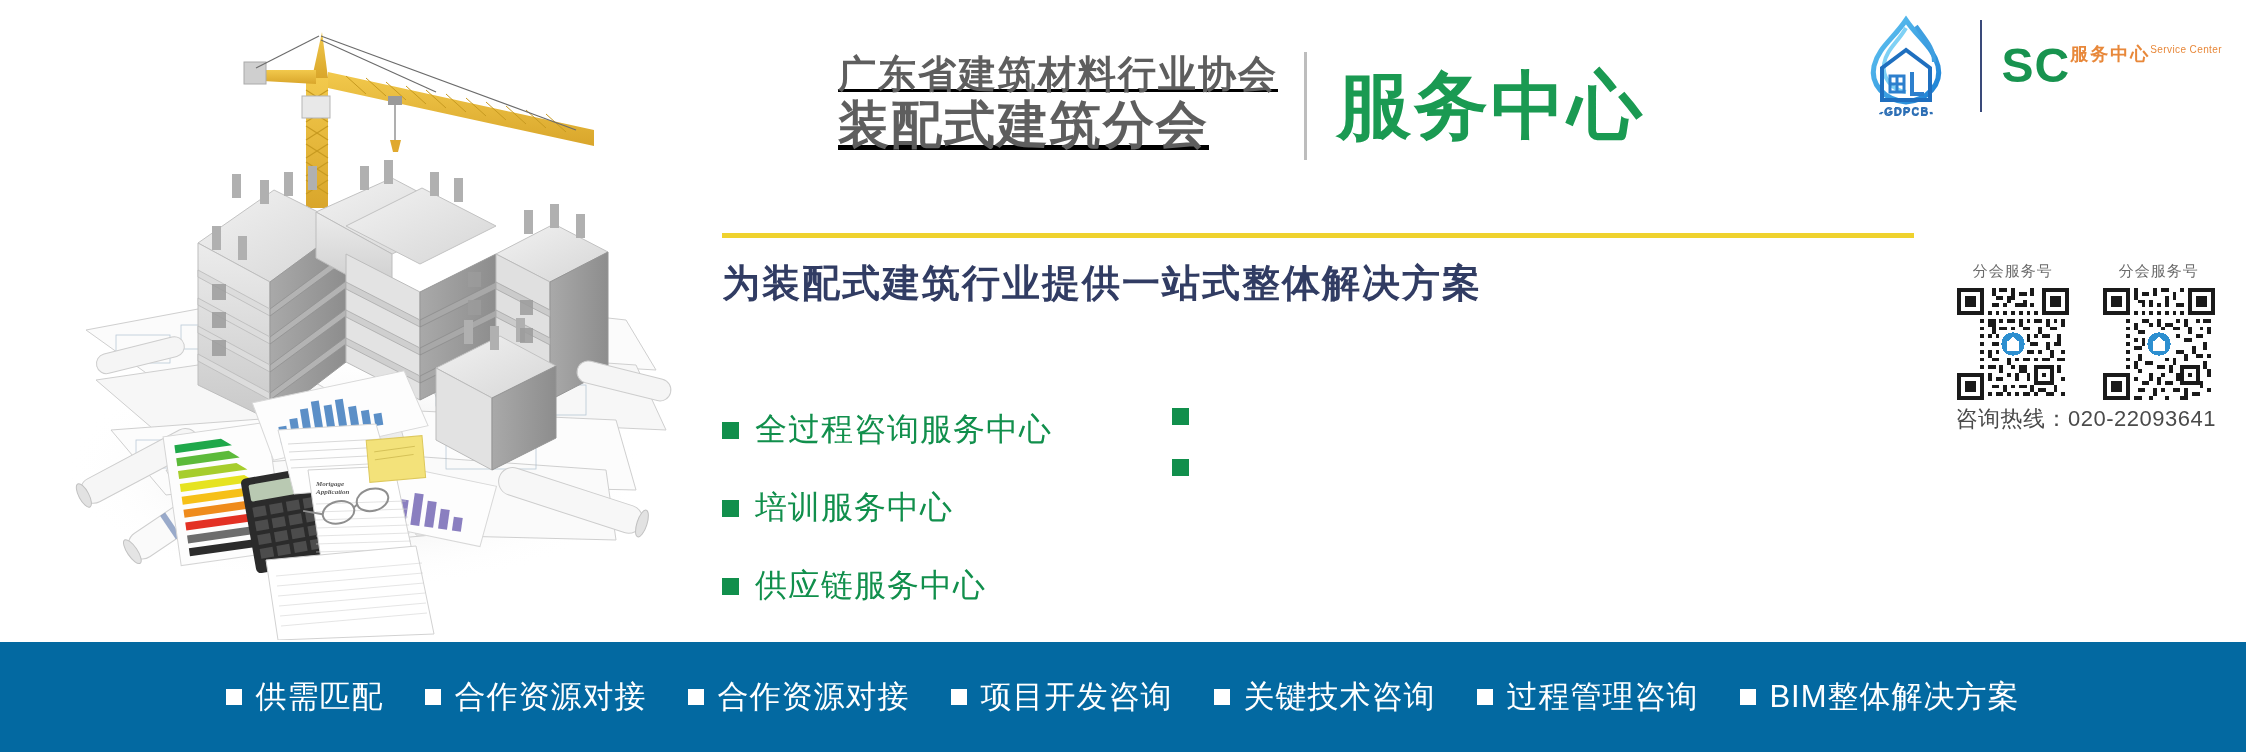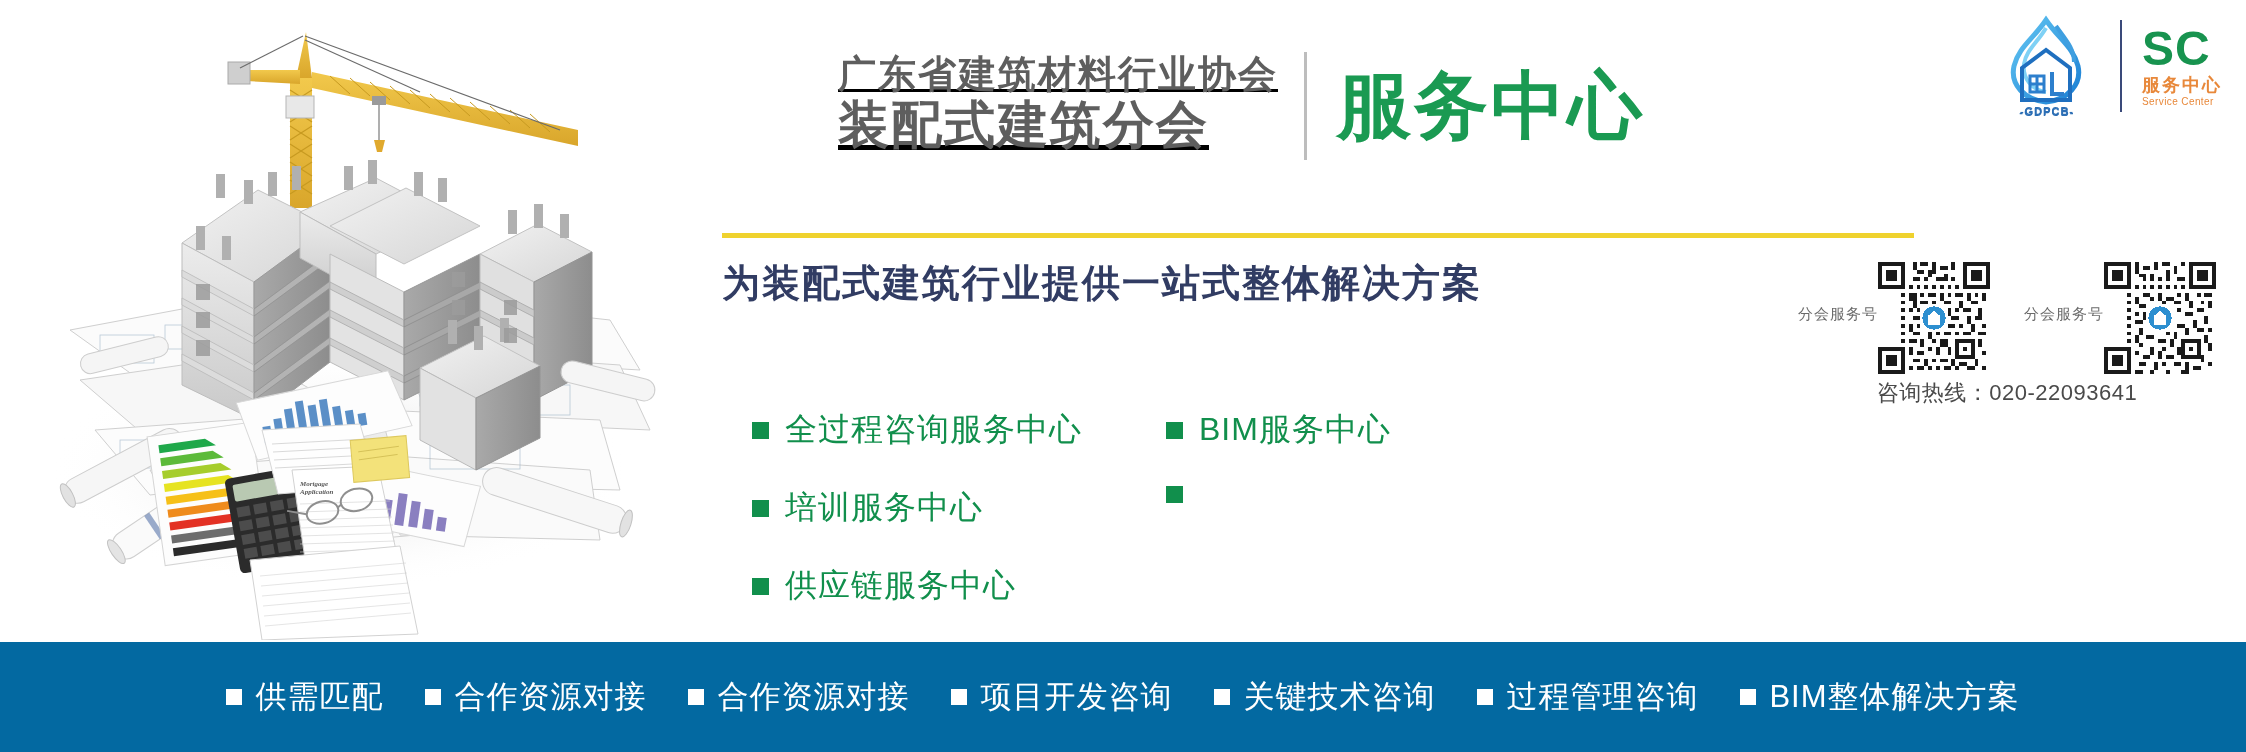--- a/index.html
+++ b/index.html
@@ -10,21 +10,21 @@
     overflow: hidden;
   }
   #banner {
     position: relative;
     width: 2246px; height: 752px;
     background: #ffffff;
   }
 
   
   #illustration {
-    position: absolute; left: 0; top: 0; width: 660px; height: 640px;
+    position: absolute; left: 16px; top: 0; width: 660px; height: 640px;
     overflow: hidden;
   }
   #illustration svg { display: block; }
 
   
   #assoc-block {
     position: absolute; left: 838px; top: 46px;
     display: flex; align-items: center;
   }
   .assoc-lines { display: flex; flex-direction: column; text-decoration: underline; }
@@ -56,22 +56,22 @@
 
   
   #headline {
     position: absolute; left: 722px; top: 258px;
     font-size: 38px; font-weight: 700; color: #313c63;
     letter-spacing: 2px; white-space: nowrap;
   }
 
   
   #service-list {
-    position: absolute; left: 752px; top: 408px;
-    display: flex; gap: 84px; justify-content: center;
+    position: absolute; left: 722px; top: 408px;
+    display: flex; gap: 120px; justify-content: center;
   }
   .svc-col { display: flex; flex-direction: column; gap: 34px; }
   .svc-item { display: flex; align-items: center; white-space: nowrap; }
   .svc-square {
     width: 17px; height: 17px; background: #118f4c;
     margin-right: 16px; flex: 0 0 auto;
   }
   .svc-label {
     font-size: 32px; color: #118f4c; font-weight: 500;
     letter-spacing: 1px;
@@ -82,41 +82,41 @@
     position: absolute; right: 24px; top: 14px;
     display: flex; align-items: center; height: 104px;
   }
   #logo-mark { position: relative; width: 106px; height: 104px; }
   #gdpcb-text {
     position: absolute; left: 0; bottom: 0; width: 106px;
     text-align: center; font-size: 11px; font-weight: 700;
     color: #2d6fb5; letter-spacing: 1.2px;
   }
   #logo-vrule { width: 2px; height: 92px; background: #3a4a7a; margin: 0 20px; }
-  #logo-right { display: flex; flex-direction: column; align-items: flex-start; }
+  #logo-right { display: flex; flex-direction: row; align-items: flex-start; }
   #sc-text {
     font-size: 48px; font-weight: 700; color: #18934f;
     line-height: 1; letter-spacing: 1px;
   }
   #sc-cn {
     font-size: 18px; color: #e8883a; font-weight: 700;
     letter-spacing: 2px; margin-top: 3px; line-height: 1;
   }
   #sc-en {
     font-size: 10px; color: #e8883a; letter-spacing: .4px;
     margin-top: 3px; line-height: 1;
   }
 
   
   #qr-block {
     position: absolute; right: 30px; top: 262px;
     display: flex; flex-direction: column; align-items: center;
   }
   #qr-row { display: flex; gap: 34px; }
-  .qr-cell { display: flex; flex-direction: row; align-items: center; }
+  .qr-cell { display: flex; flex-direction: column; align-items: center; }
   .qr-caption {
     font-size: 15px; color: #6b6b6b; letter-spacing: 1px;
     margin-bottom: 7px;
   }
   .qr-img { width: 112px; height: 112px; display: block; }
   #hotline {
     font-size: 22px; color: #4a4a4a; letter-spacing: .5px;
     margin-top: 4px; white-space: nowrap;
   }
 
@@ -486,21 +486,20 @@
         <span class="svc-label">培训服务中心</span>
       </div>
       <div class="svc-item">
         <span class="svc-square"></span>
         <span class="svc-label">供应链服务中心</span>
       </div>
     </div>
     <div class="svc-col">
       <div class="svc-item">
         <span class="svc-square"></span>
-        <span class="svc-label">BIM服务中心</span>
       </div>
       <div class="svc-item">
         <span class="svc-square"></span>
       </div>
     </div>
   </div>
 
   <div id="logo-block">
     <div id="logo-mark">
       <svg width="106" height="104" viewBox="0 0 106 104" xmlns="http://www.w3.org/2000/svg">

